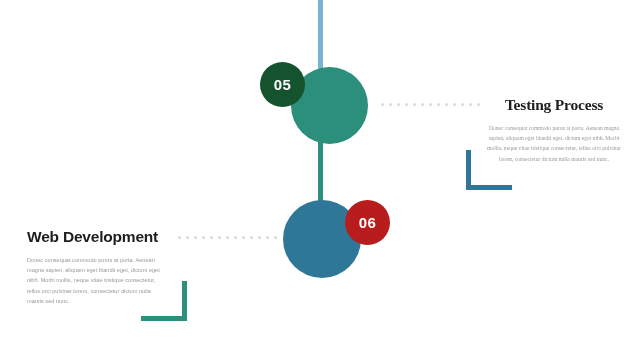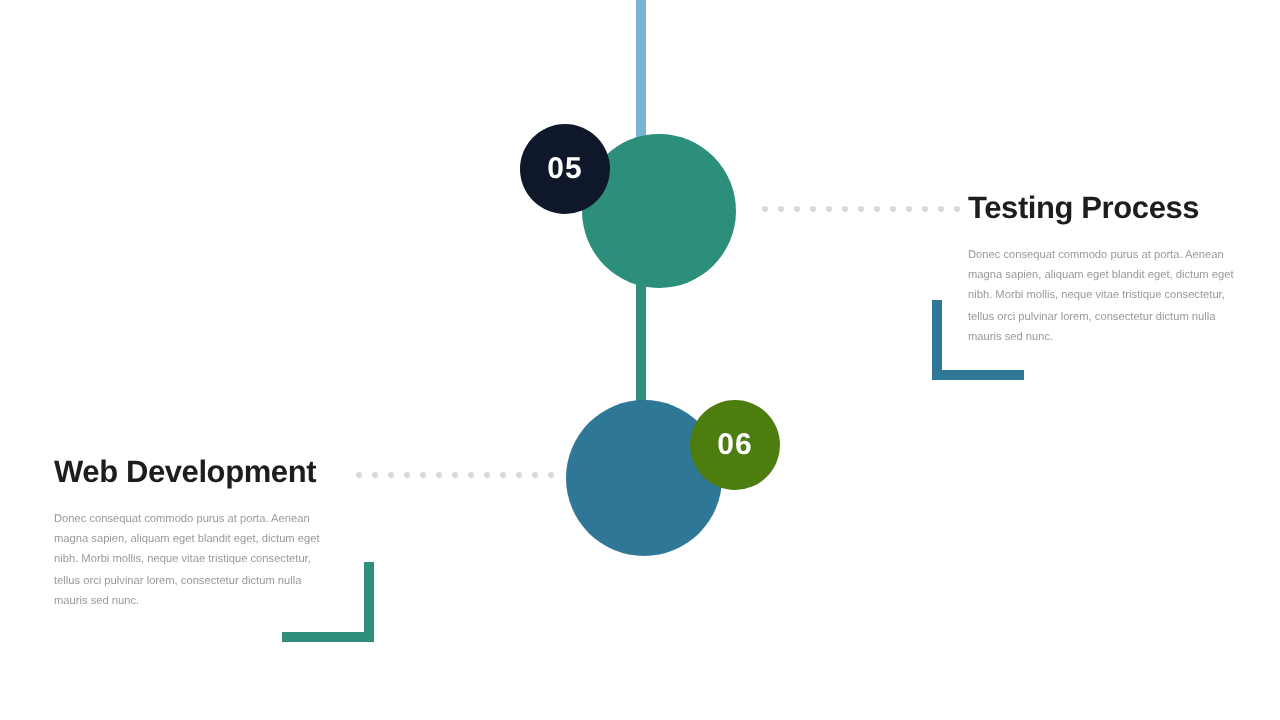--- a/index.html
+++ b/index.html
@@ -65,29 +65,29 @@
     justify-content: center;
     color: #ffffff;
     font-weight: bold;
     letter-spacing: 0.5px;
   }
   .badge-05 {
     left: 260px;
     top: 62px;
     width: 45px;
     height: 45px;
-    background: #0f172a;
+    background: #14532d;
     font-size: 15px;
   }
   .badge-06 {
     left: 345px;
     top: 200px;
     width: 45px;
     height: 45px;
-    background: #4d7c0f;
+    background: #b91c1c;
     font-size: 15px;
   }
 
   
   .dots {
     position: absolute;
     height: 3px;
     display: flex;
     gap: 5px;
     align-items: center;
@@ -123,21 +123,22 @@
     margin: 9px 0 0 0;
     font-size: 5.6px;
     line-height: 10.2px;
     color: #9a9a9a;
   }
 
   .block-right {
     left: 484px;
     top: 96px;
     width: 140px;
-    text-align: left;
+    text-align: center;
+    font-family: Liberation Serif, serif;
   }
   .block-left {
     left: 27px;
     top: 228px;
     width: 141px;
   }
 
   
   .bracket {
     position: absolute;

